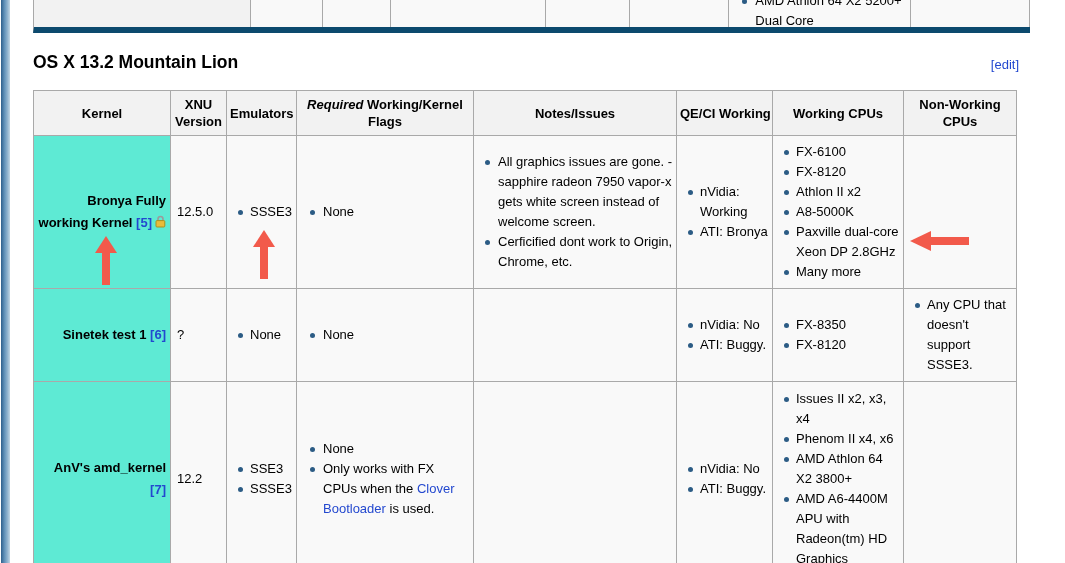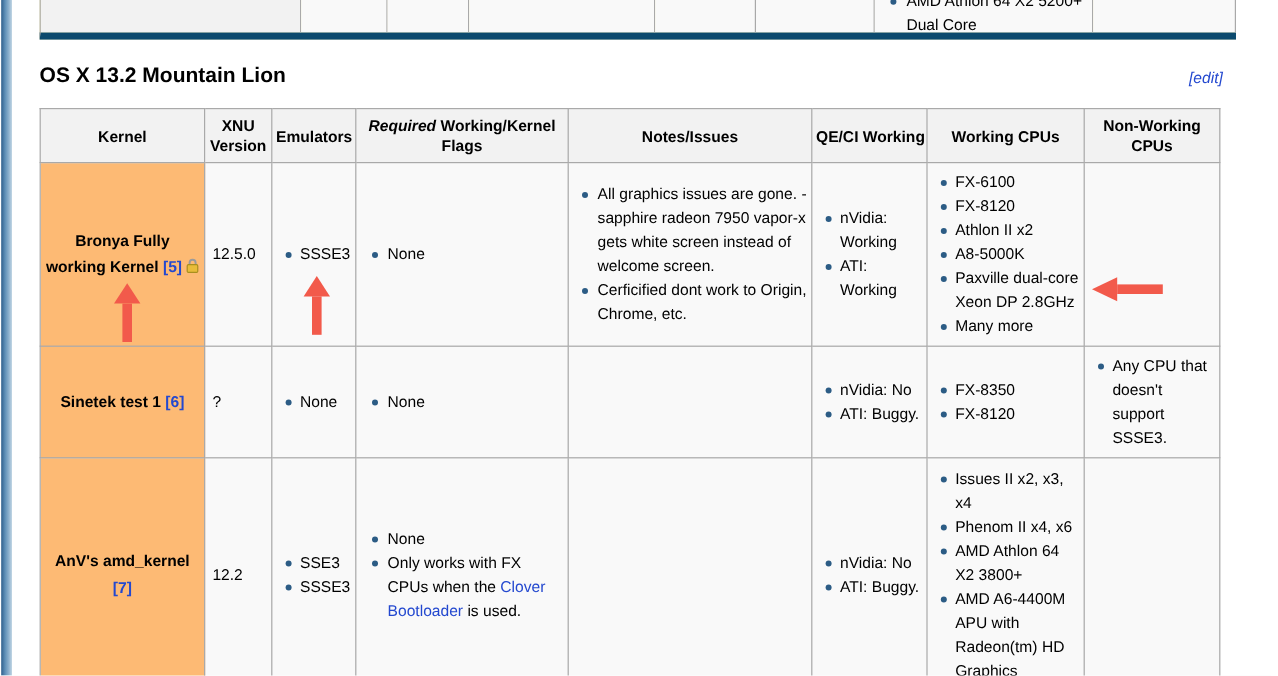--- a/index.html
+++ b/index.html
@@ -30,39 +30,39 @@
   .tcell:nth-child(8){ width:119px; border-right:1px solid #a9a9a9; }
   .tcell ul { position:absolute; top:-9px; left:12px; }
   .tcell li { max-width:158px; }
 
   
   .section-heading {
     position:absolute; left:33px; top:52px; font-size:17.5px; font-weight:bold; line-height:20px;
   }
   .edit-link {
     position:absolute; top:57px; right:46px; font-size:13px;
-    color:var(--link); text-decoration:none;font-style:italic;
+    color:var(--link); text-decoration:none;
   }
 
   
   #main-table {
     position:absolute; left:33px; top:90px; width:983px;
     border-collapse:collapse; table-layout:fixed; background:#f9f9f9;
   }
   #main-table th, #main-table td {
     border:1px solid #a9a9a9; vertical-align:middle; box-sizing:border-box;
   }
   #main-table thead tr { height:45px; }
   #main-table thead th {
     background:#f2f2f2; font-weight:bold; font-size:13px; line-height:17px;
     text-align:center; padding:4px 3px;
   }
   th.col-qeci, th.col-emulators { white-space:nowrap; padding:4px 1px; }
   tbody th.kcell {
-    background:#fdba74; font-weight:bold; text-align:center;
+    background:#5eead4; font-weight:bold; text-align:right;
     padding:4px 4px; line-height:22px; font-size:13px;
   }
   td { padding:6px 8px 6px 12px; line-height:20px; }
   td.col-xnu       { padding:4px 3px 4px 6px; }
   td.col-emulators { padding:6px 2px 6px 10px; }
   td.col-patches   { padding:6px 8px 6px 12px; }
   td.col-notes     { padding:6px 2px 6px 10px; }
   td.col-qeci      { padding:6px 4px 6px 10px; }
   td.col-working   { padding:6px 2px 6px 10px; }
   td.col-nonworking{ padding:6px 6px 6px 10px; }
@@ -162,21 +162,21 @@
         </td>
         <td class="col-notes">
           <ul>
             <li>All graphics issues are gone. - sapphire radeon 7950 vapor-x gets white screen instead of welcome screen.</li>
             <li>Cerficified dont work to Origin, Chrome, etc.</li>
           </ul>
         </td>
         <td class="col-qeci">
           <ul>
             <li>nVidia: Working</li>
-            <li>ATI: Working</li>
+            <li>ATI: Bronya</li>
           </ul>
         </td>
         <td class="col-working">
           <ul>
             <li>FX-6100</li>
             <li>FX-8120</li>
             <li>Athlon II x2</li>
             <li>A8-5000K</li>
             <li>Paxville dual-core Xeon DP 2.8GHz</li>
             <li>Many more</li>

